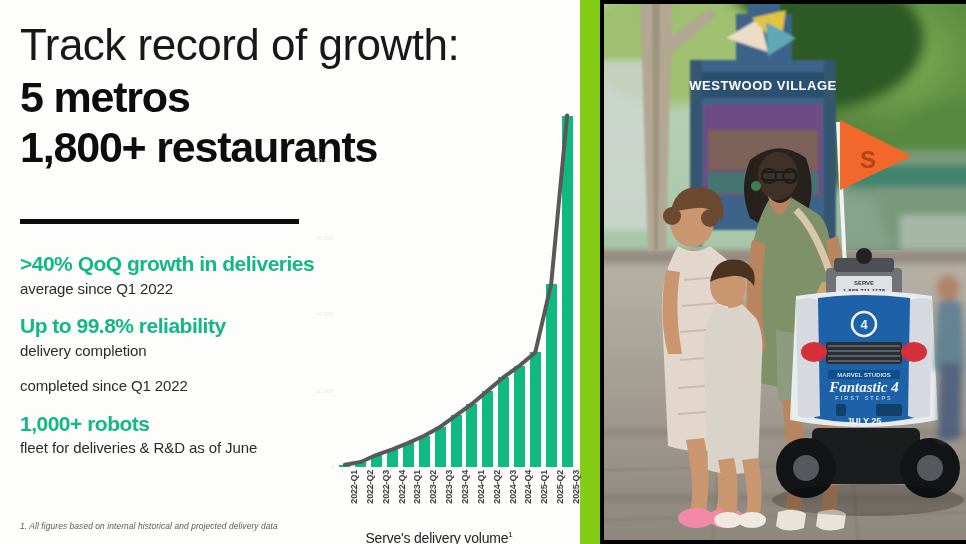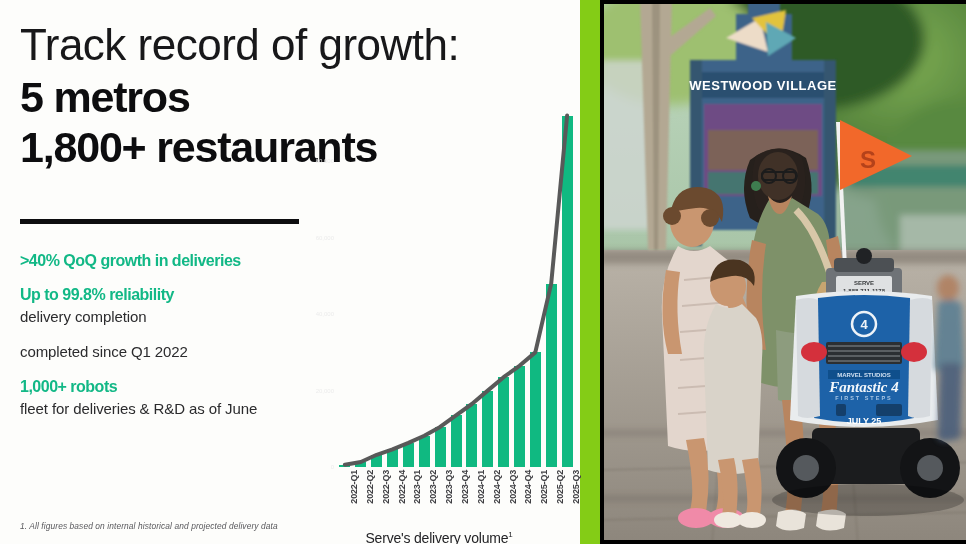--- a/index.html
+++ b/index.html
@@ -43,21 +43,21 @@
     position:absolute;left:20px;top:219px;
     width:279px;height:5px;background:#0d0d0f;
   }
 
   #bullets{
     position:absolute;left:20px;top:252px;width:330px;
   }
   .bullet{margin-bottom:16px;}
   .bullet:last-child{margin-bottom:0;}
   .bullet-head{
-    font-size:16px;font-weight:800;color:#12b886;
+    font-size:21px;font-weight:800;color:#12b886;
     letter-spacing:-0.5px;line-height:1.12;white-space:nowrap;
   }
   .bullet-sub{
     font-size:15px;font-weight:400;color:#2b2b2d;
     letter-spacing:-0.1px;line-height:1.3;margin-top:3px;white-space:nowrap;
   }
 
   #footnote{
     position:absolute;left:20px;top:521px;
     font-size:8.4px;font-style:italic;color:#58585c;
@@ -131,20 +131,21 @@
       <div id="title-line">Track record of growth:</div>
       <div id="metros-line">5 metros</div>
       <div id="restaurants-line">1,800+  restaurants</div>
     </div>
 
     <div id="divider"></div>
 
     <div id="bullets">
       <div class="bullet">
         <div class="bullet-head">&gt;40% QoQ growth in deliveries</div>
+        <div class="bullet-sub">average since Q1 2022</div>
       </div>
       <div class="bullet">
         <div class="bullet-head">Up to 99.8% reliability</div>
         <div class="bullet-sub">delivery completion</div>
       </div>
       <div class="bullet">
         <div class="bullet-sub">completed since Q1 2022</div>
       </div>
       <div class="bullet">
         <div class="bullet-head">1,000+ robots</div>

